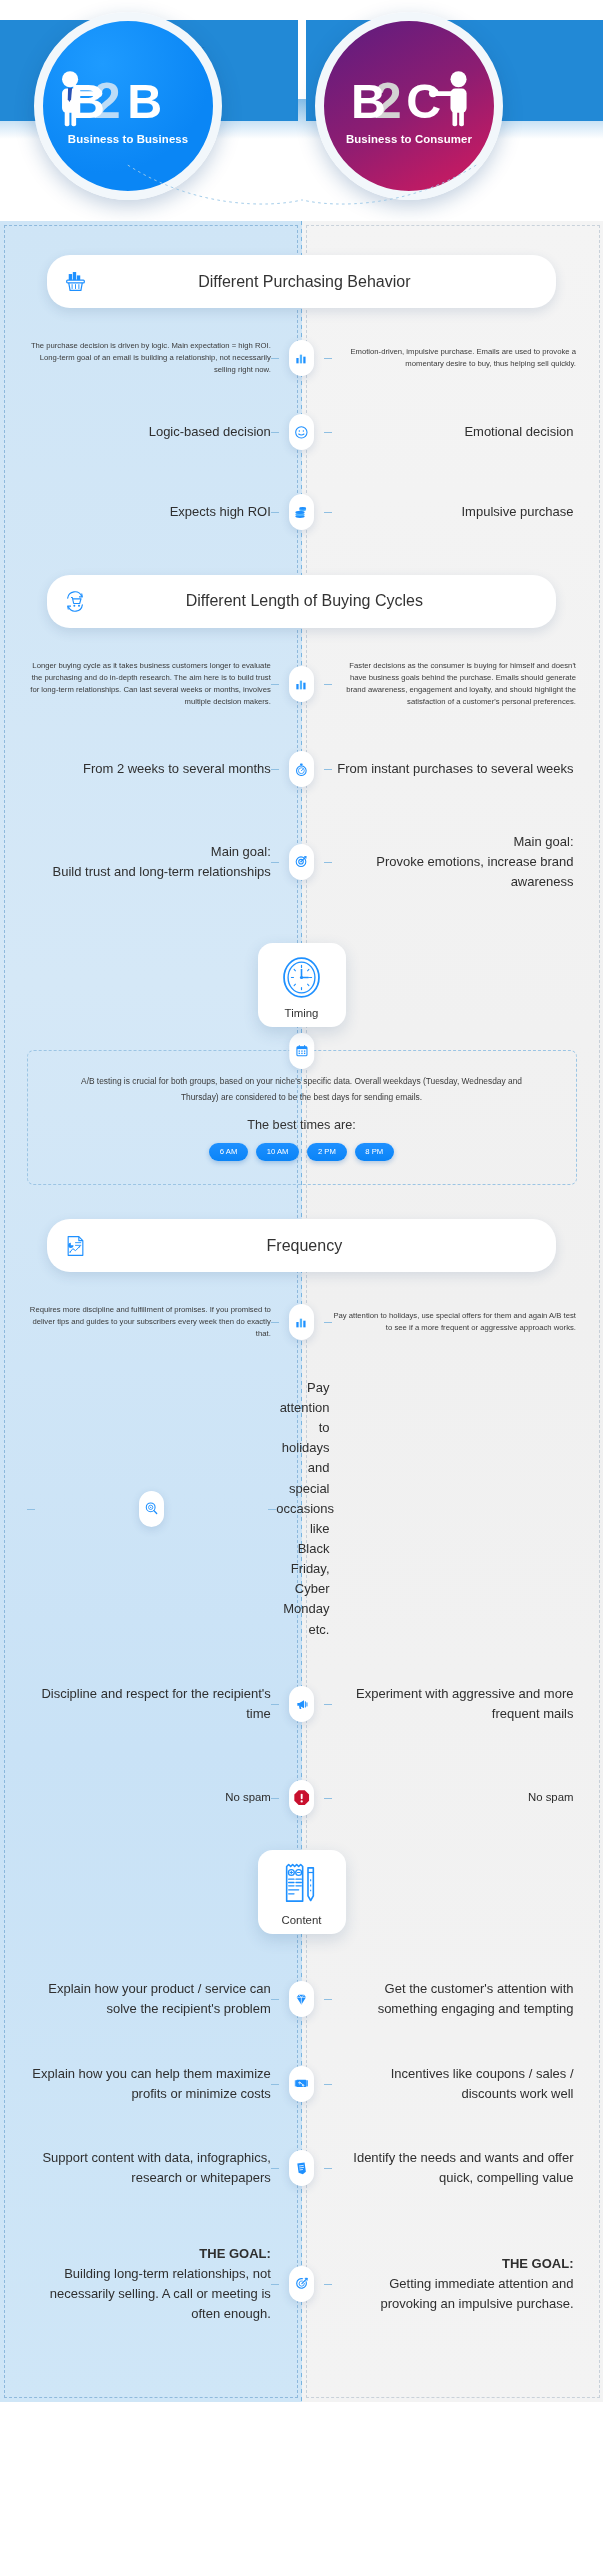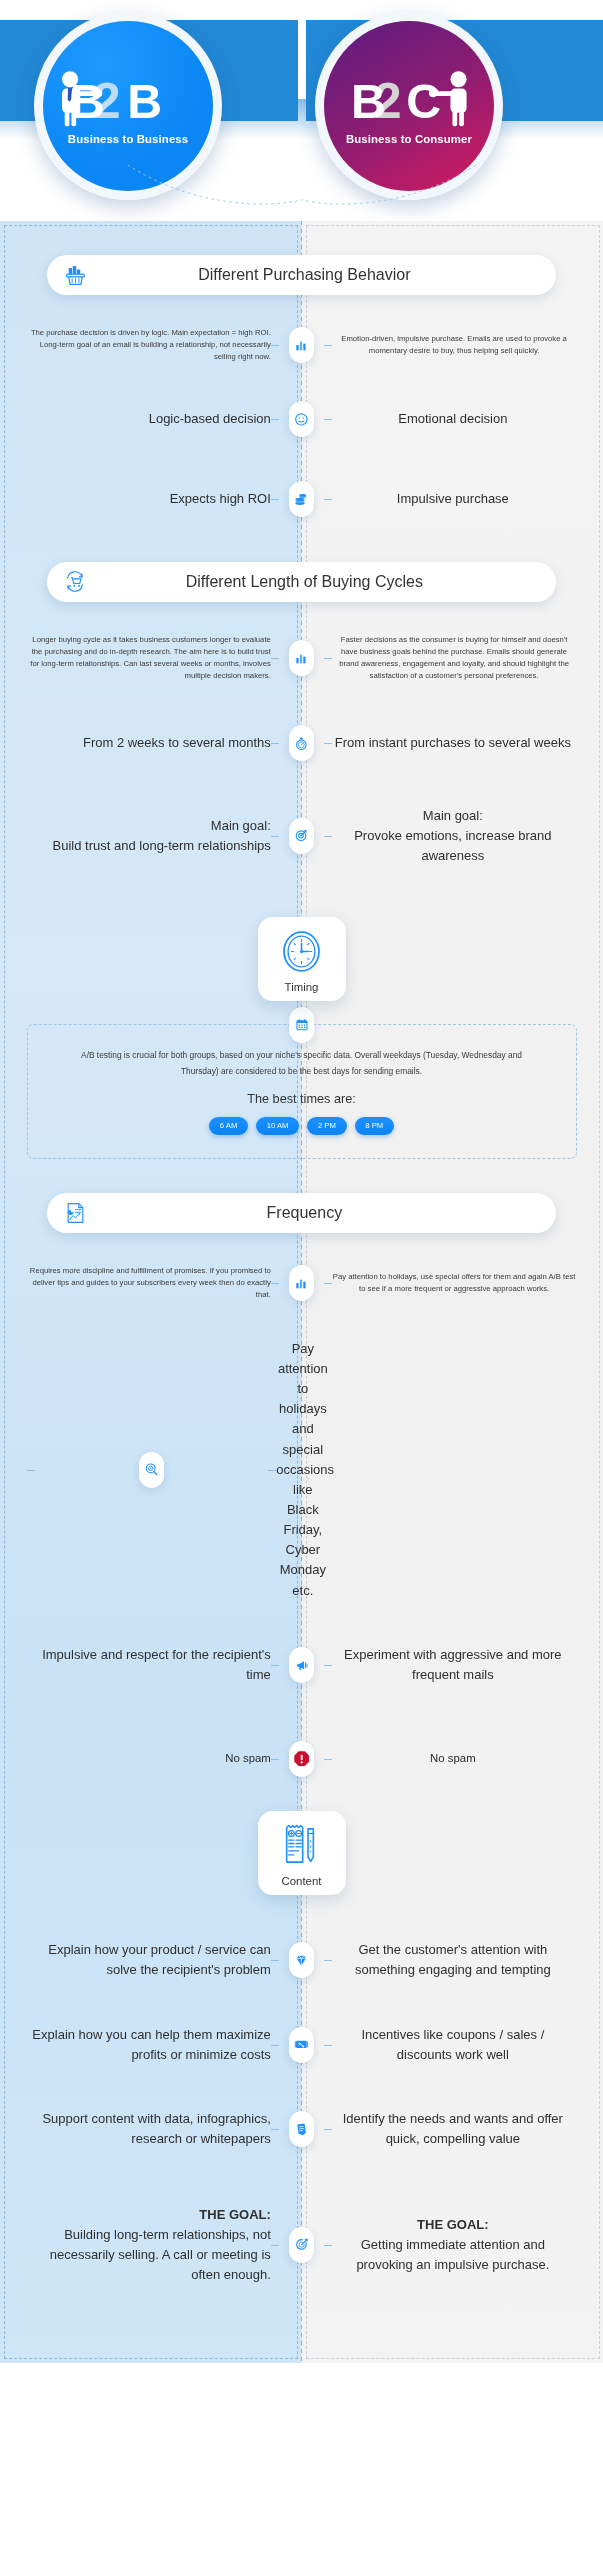--- a/index.html
+++ b/index.html
@@ -97,21 +97,21 @@
   }
   .content { position: relative; z-index: 5; }
 
   
   .section-pill {
     margin: 0 auto;
     width: 509px;
     background: #ffffff;
     border-radius: 23px;
     box-shadow: 0 4px 12px rgba(40,80,130,.14);
-    height: 40px;
+    height: 53px;
     display:flex; align-items:center;
     position: relative;
   }
   .section-pill .pill-icon {
     width: 35px; height: 35px;
     margin-left: 10.7px;
     display:flex; align-items:center; justify-content:center;
     flex: 0 0 auto;
   }
   .section-pill .pill-title {
@@ -122,21 +122,21 @@
     padding-right: 40px;
   }
 
   
   .row {
     display: grid;
     grid-template-columns: 1fr 56px 1fr;
     align-items: center;
   }
   .row .cell-left  { text-align: right;  padding-right: 2.7px; }
-  .row .cell-right { text-align: center;   padding-left: 2.7px; }
+  .row .cell-right { text-align: right;   padding-left: 2.7px; }
   .row .cell-left p, .row .cell-right p { line-height: 1.55; }
 
   .row.small p { font-size: 7.7px; color:#3a3a3a; }
   .row.medium p { font-size: 13px; color:#2f2f2f; }
   .row.large p { font-size: 11.4px; color:#2b2b2b; }
 
   .mid {
     display:flex; align-items:center; justify-content:center;
     position: relative;
   }
@@ -549,21 +549,21 @@
         </div>
         <div class="cell-right">
           <p>Pay attention to holidays and special occasions like Black Friday, Cyber Monday etc.</p>
         </div>
       </div>
 
       <div class="spacer-34"></div>
 
       <div class="row medium row-pad-md">
         <div class="cell-left">
-          <p>Impulsive and respect for the recipient's time</p>
+          <p>Discipline and respect for the recipient's time</p>
         </div>
         <div class="mid">
           <span class="dash-l"></span>
           <div class="node">
             <svg width="14.7" height="14.7" viewBox="0 0 22 22">
               <path d="M5 9 H8 L15 5 V17 L8 13 H5 Z" fill="#1e90ff"></path>
               <path d="M17 7 V15 M19.4 8.6 V13.4" stroke="#1e90ff" stroke-width="1.5" stroke-linecap="round"></path>
               <path d="M7.5 13 L8.5 18 H11 L10 13" fill="#1e90ff"></path>
             </svg>
           </div>

